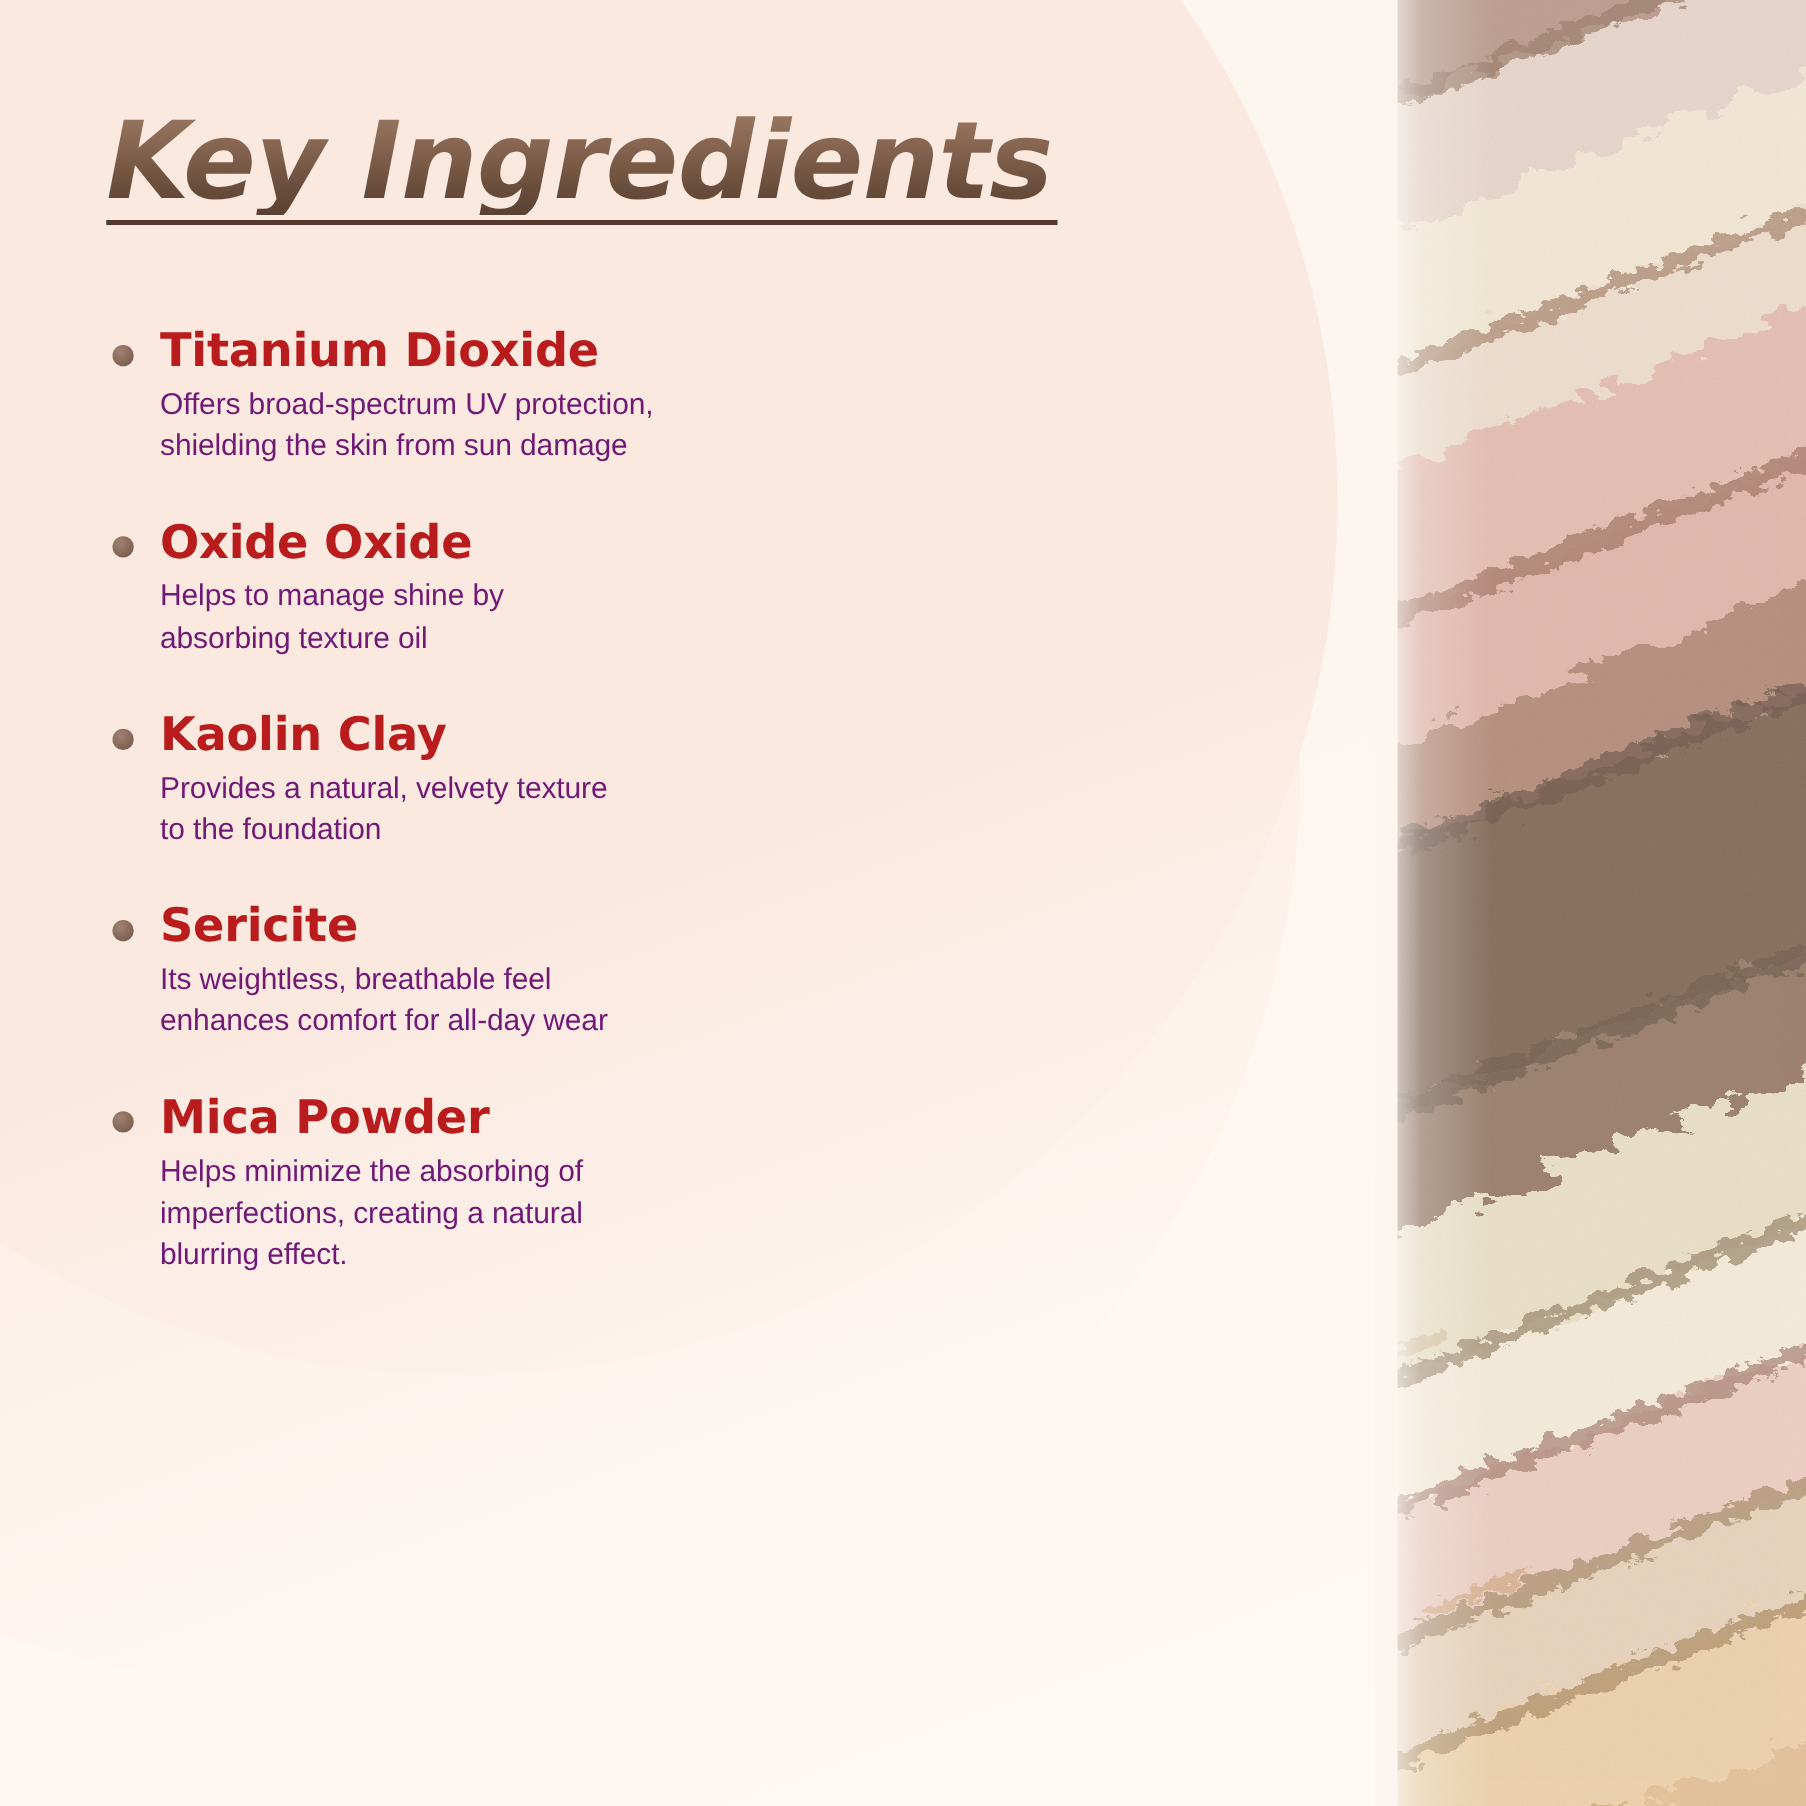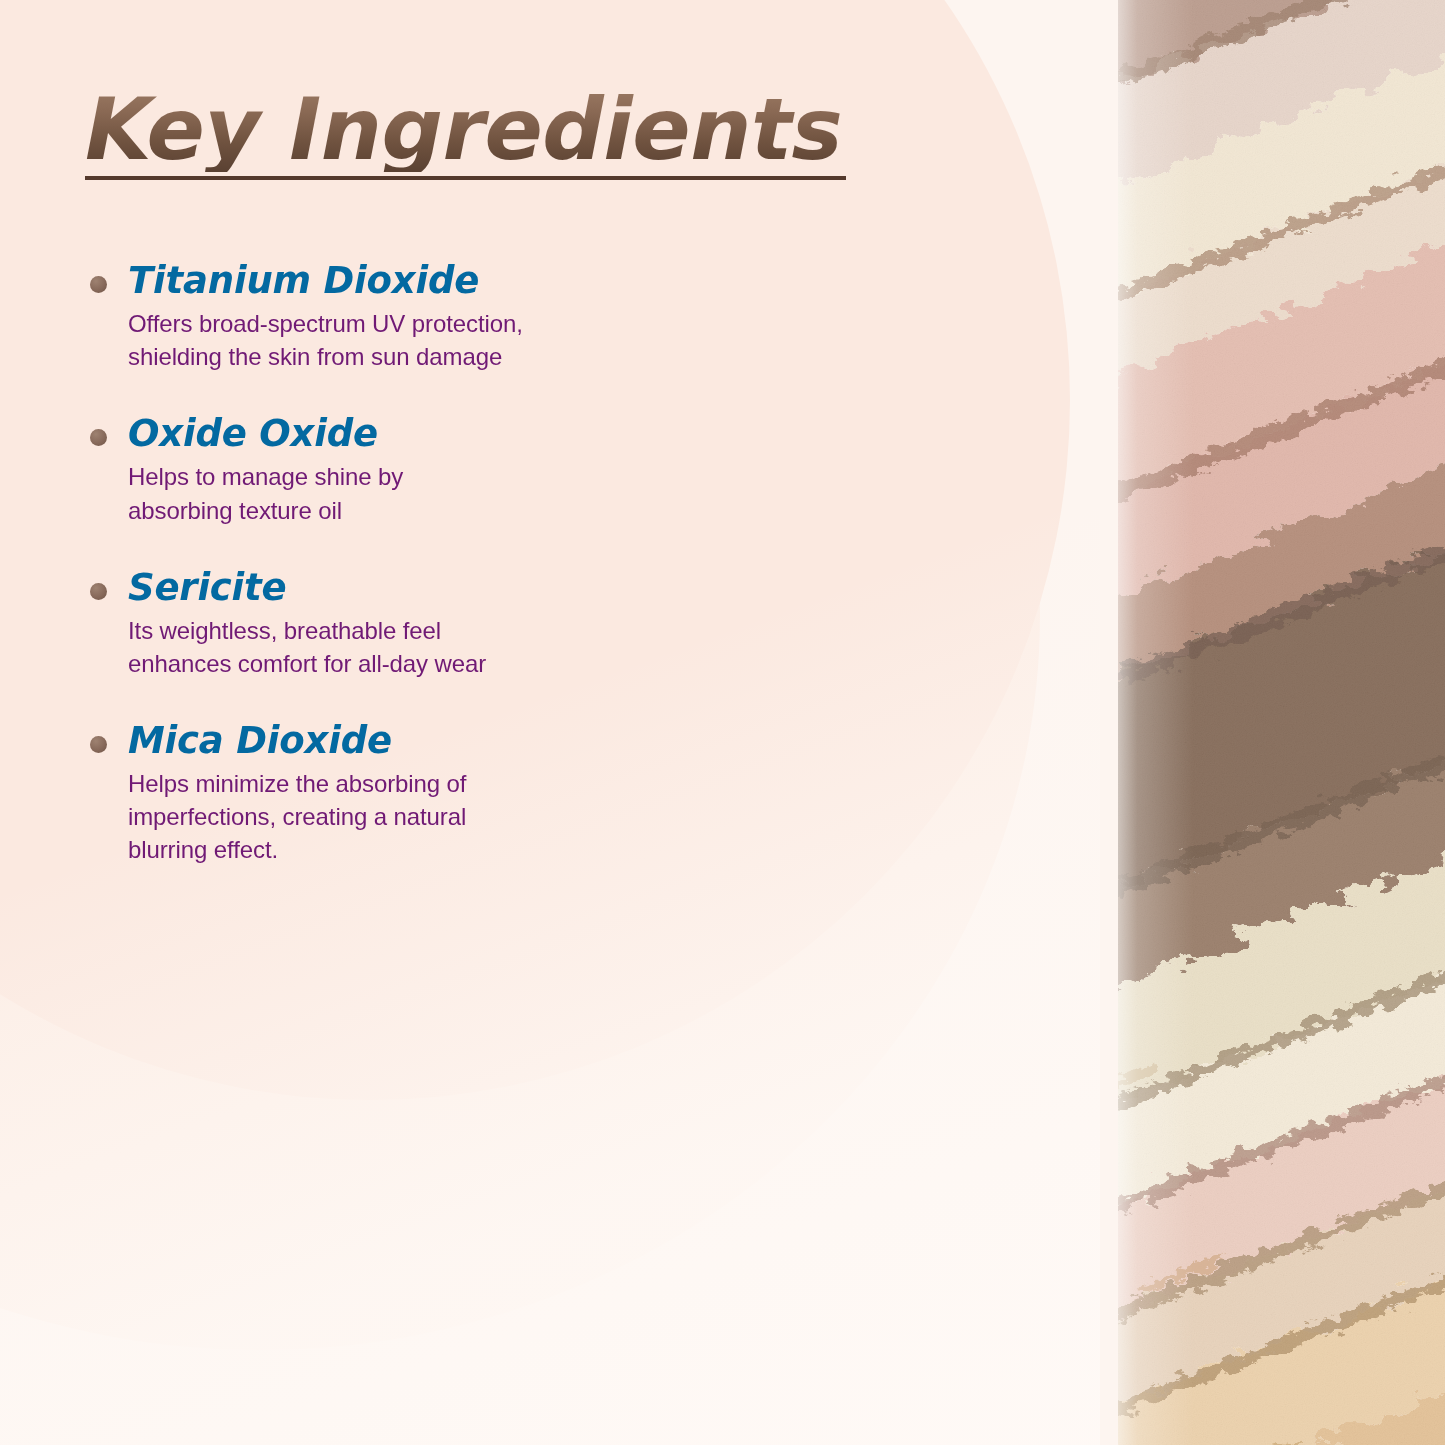--- a/index.html
+++ b/index.html
@@ -109,24 +109,23 @@
     width: 17px;
     height: 17px;
     border-radius: 50%;
     background: radial-gradient(circle at 35% 30%, #9e8271 0%, #87695a 55%, #6f5446 100%);
   }
   .ing-name {
     font-family: "DejaVu Sans", sans-serif;
     font-size: 37px;
     line-height: 1.22;
     font-weight: bold;
-    color: #0369a1;
+    color: #b91c1c;
     letter-spacing: -0.2px;
     margin: 0 0 4px 0;
-    font-style: italic;
   }
   .ing-desc {
     font-family: "Liberation Sans", sans-serif;
     font-size: 24px;
     line-height: 1.38;
     font-weight: 300;
     color: #701a75;
     letter-spacing: -0.1px;
     margin: 0;
     white-space: pre-line;
@@ -169,31 +168,37 @@
 shielding the skin from sun damage</div>
       </li>
 
       <li class="ing-item">
         <span class="ing-bullet"></span>
         <div class="ing-name">Oxide Oxide</div>
         <div class="ing-desc">Helps to manage shine by
 absorbing texture oil</div>
       </li>
 
+      <li class="ing-item">
+        <span class="ing-bullet"></span>
+        <div class="ing-name">Kaolin Clay</div>
+        <div class="ing-desc">Provides a natural, velvety texture
+to the foundation</div>
+      </li>
 
       <li class="ing-item">
         <span class="ing-bullet"></span>
         <div class="ing-name">Sericite</div>
         <div class="ing-desc">Its weightless, breathable feel
 enhances comfort for all-day wear</div>
       </li>
 
       <li class="ing-item">
         <span class="ing-bullet"></span>
-        <div class="ing-name">Mica Dioxide</div>
+        <div class="ing-name">Mica Powder</div>
         <div class="ing-desc">Helps minimize the absorbing of
 imperfections, creating a natural
 blurring effect.</div>
       </li>
 
     </ul>
   </div>
 
   <div class="powder">
     <svg viewBox="0 0 345 1445" preserveAspectRatio="none">

